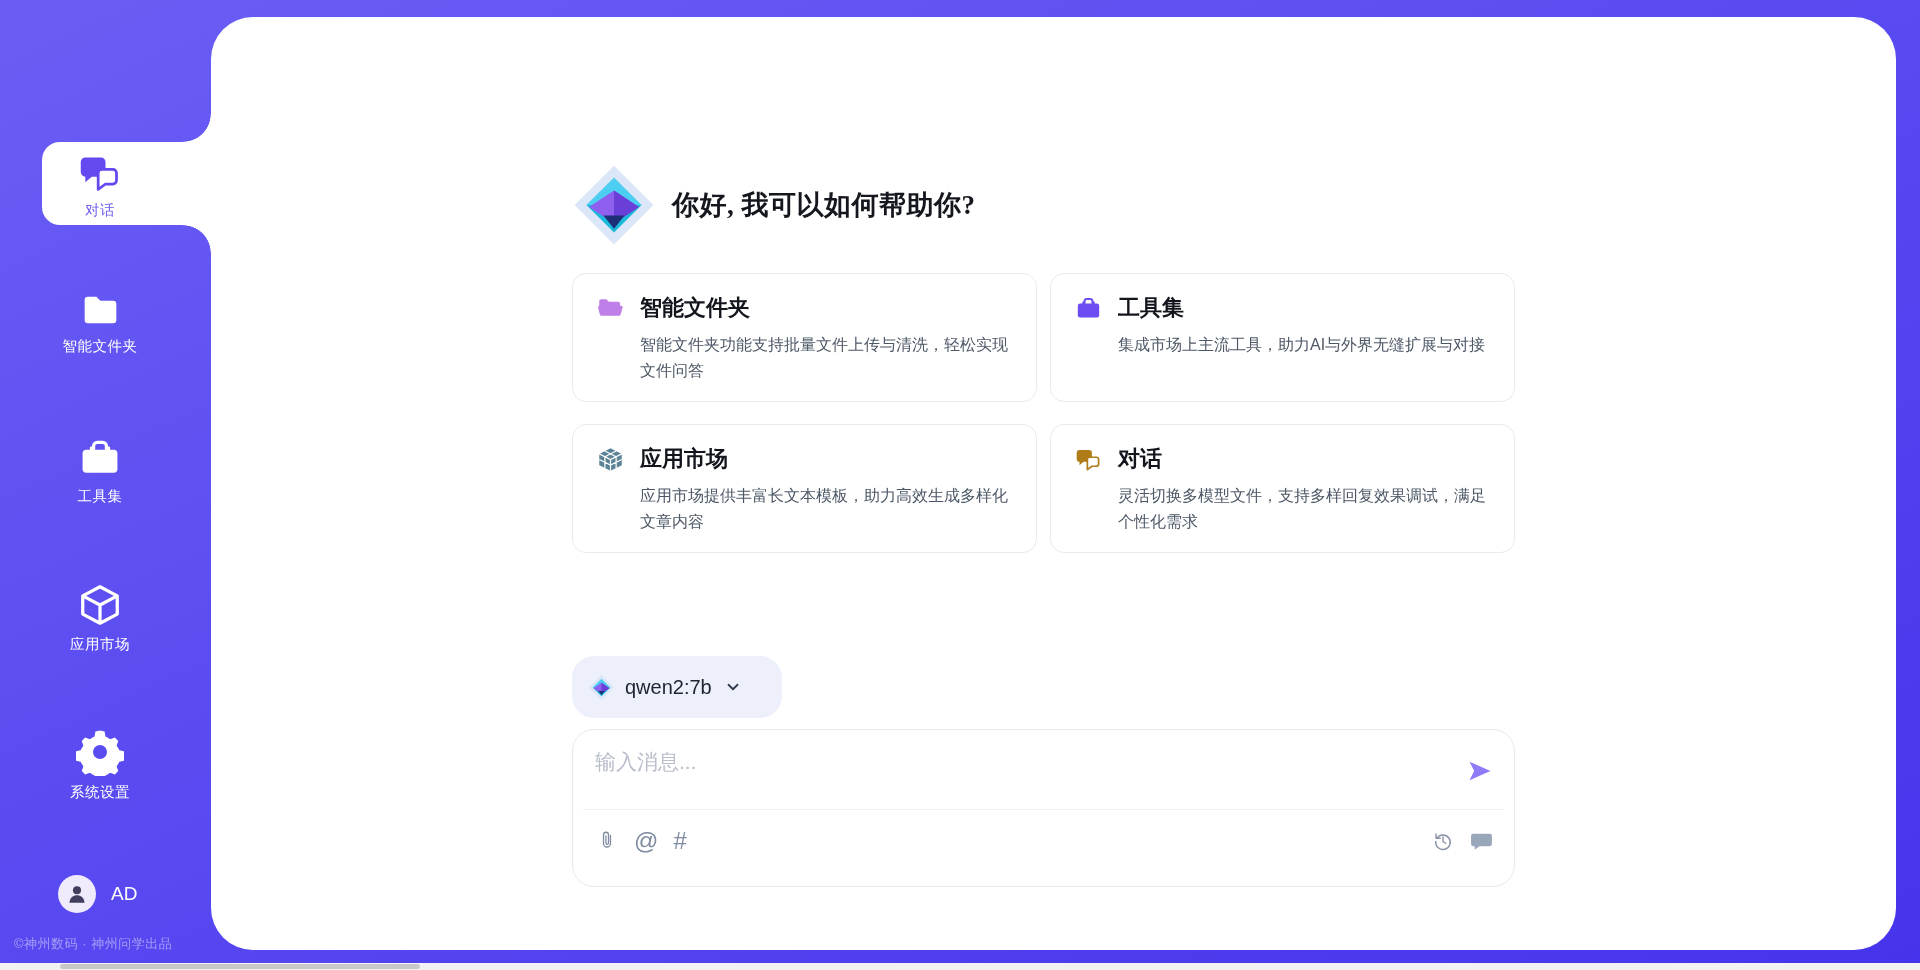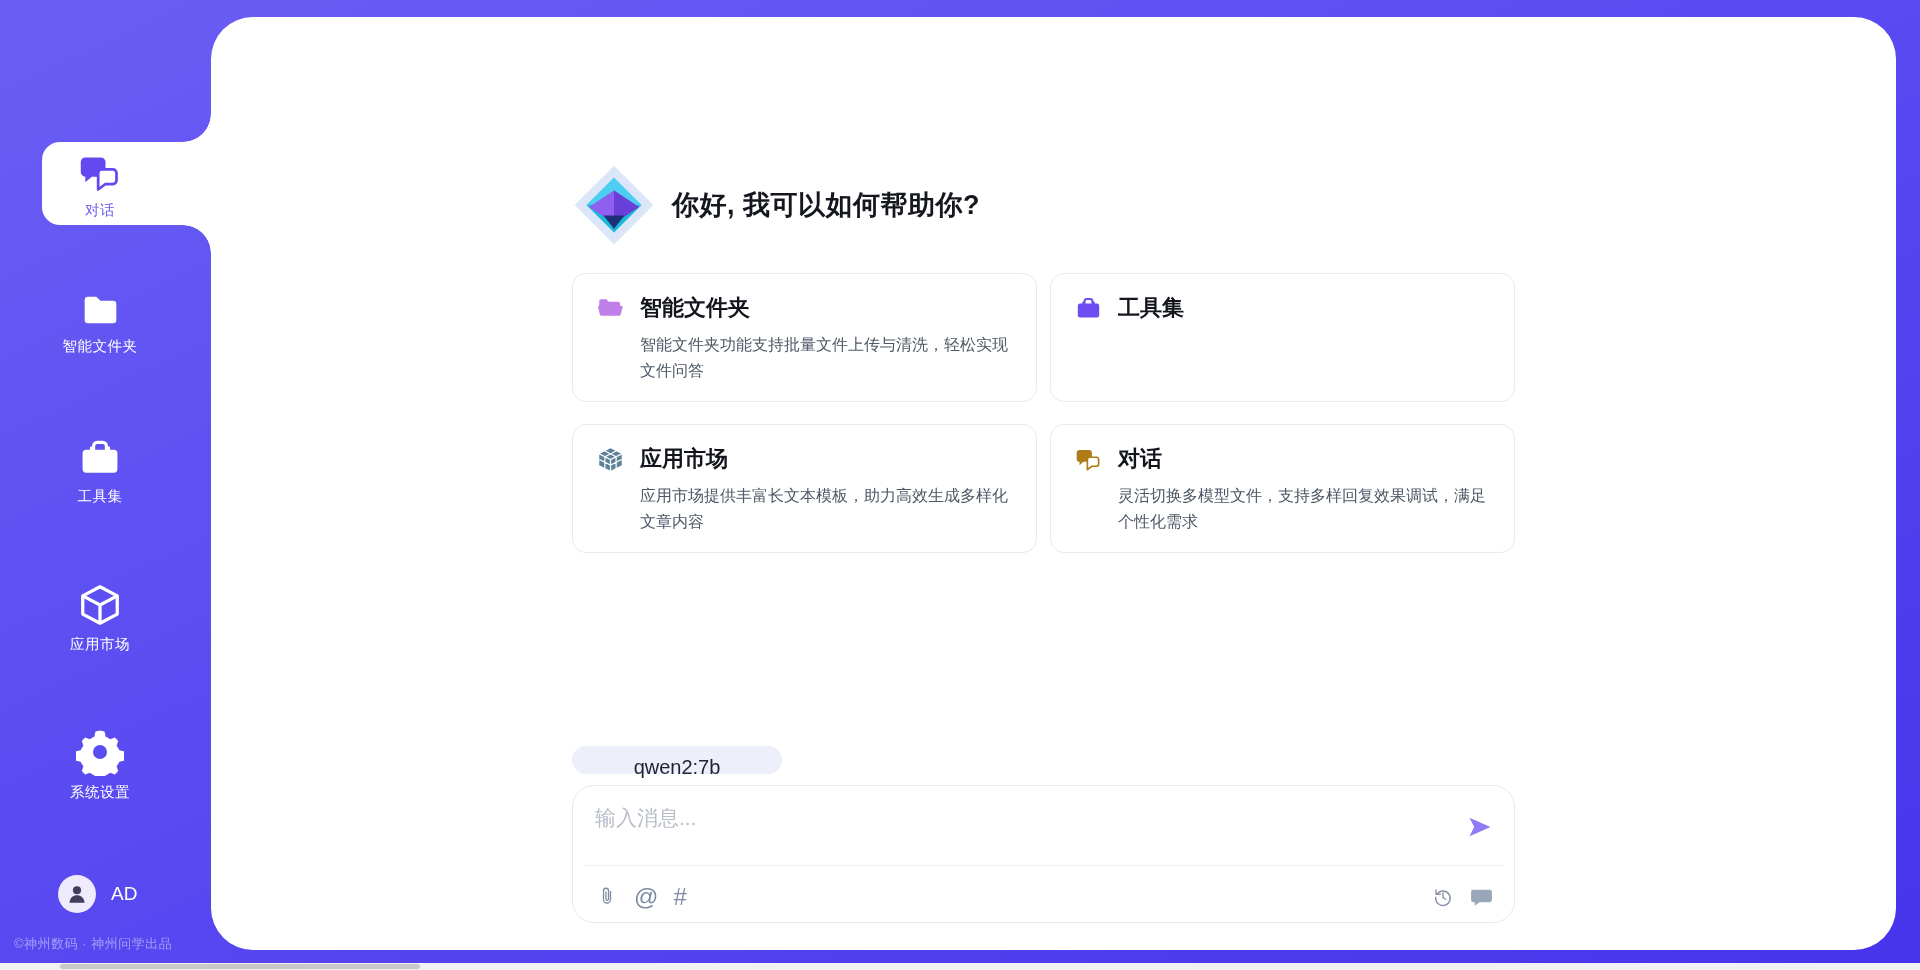--- a/index.html
+++ b/index.html
@@ -39,47 +39,47 @@
 
   
   .main-panel {
     position:absolute; left:211px; top:17px; right:24px; bottom:20px;
     background:#fff; border-radius:42px;
   }
   .content-col { position:absolute; left:361px; top:0; bottom:0; width:943px; display:flex; flex-direction:column; }
 
   .greeting { display:flex; align-items:center; gap:16px; margin-top:146px; margin-bottom:26px; }
   .greeting-gem { width:84px; height:84px; flex:0 0 auto; }
-  .greeting-text { font-size:27px; font-weight:700; color:#15171e; letter-spacing:.5px; }
+  .greeting-text { font-size:27px; font-weight:700; color:#15171e; letter-spacing:.5px;font-family:Liberation Serif, serif; }
 
   .cards { display:grid; grid-template-columns:1fr 1fr; gap:22px 13px; }
   .card { border:1px solid #e8eaf0; border-radius:14px; background:#fff; padding:19px 24px 18px; min-height:128px; cursor:pointer; }
   .card-head { display:flex; align-items:center; gap:16px; margin-bottom:9px; }
   .card-icon { width:27px; height:27px; flex:0 0 auto; }
   .card-title { font-size:22px; font-weight:700; color:#12151c; }
   .card-desc { font-size:16px; color:#4d5866; line-height:1.6; padding-left:43px; }
   .accent-folder { color:#bf7ee8; }
   .accent-toolbox { color:#6d4df2; }
   .accent-gridcube { color:#5b8296; }
   .accent-chat { color:#b07c17; }
 
   .spacer { flex:1; }
 
   .model-pill {
     display:flex; align-items:center; gap:10px;
-    width:210px; height:28px; border-radius:22px; background:#edeffa;
-    padding:0 16px; cursor:pointer; margin-bottom:11px;flex-direction:column;
+    width:210px; height:62px; border-radius:22px; background:#edeffa;
+    padding:0 16px; cursor:pointer; margin-bottom:11px;
   }
   .pill-gem { width:27px; height:27px; }
   .pill-label { font-size:20px; color:#1d2430; }
   .pill-chevron { color:#343c4c; margin-left:2px; }
 
   .composer {
-    position:relative; height:138px; border:1.5px solid #e7e9ef; border-radius:22px;
-    background:#fff; margin-bottom:27px;
+    position:relative; height:158px; border:1.5px solid #e7e9ef; border-radius:22px;
+    background:#fff; margin-bottom:63px;
   }
   .composer textarea {
     position:absolute; left:22px; top:18px; width:820px; height:56px;
     border:none; outline:none; resize:none; background:transparent;
     font-family:"Liberation Sans","DejaVu Sans",sans-serif;
     font-size:21px; color:#333a46;
   }
   .composer textarea::placeholder { color:#b7bdc9; }
   .send-btn { position:absolute; right:20px; top:27px; width:28px; height:28px; background:none; border:none; cursor:pointer; color:#8d7bf7; }
   .composer-divider { position:absolute; left:10px; right:10px; top:79px; height:1px; background:#edeff3; }
@@ -235,20 +235,21 @@
         <div class="card-desc">智能文件夹功能支持批量文件上传与清洗，轻松实现文件问答</div>
       </div>
 
       <div class="card">
         <div class="card-head">
           <svg class="card-icon accent-toolbox">
               <use href="#toolbox"></use>
             </svg>
           <div class="card-title">工具集</div>
         </div>
+        <div class="card-desc">集成市场上主流工具，助力AI与外界无缝扩展与对接</div>
       </div>
 
       <div class="card">
         <div class="card-head">
           <svg class="card-icon accent-gridcube">
               <use href="#gridcube"></use>
             </svg>
           <div class="card-title">应用市场</div>
         </div>
         <div class="card-desc">应用市场提供丰富长文本模板，助力高效生成多样化文章内容</div>

